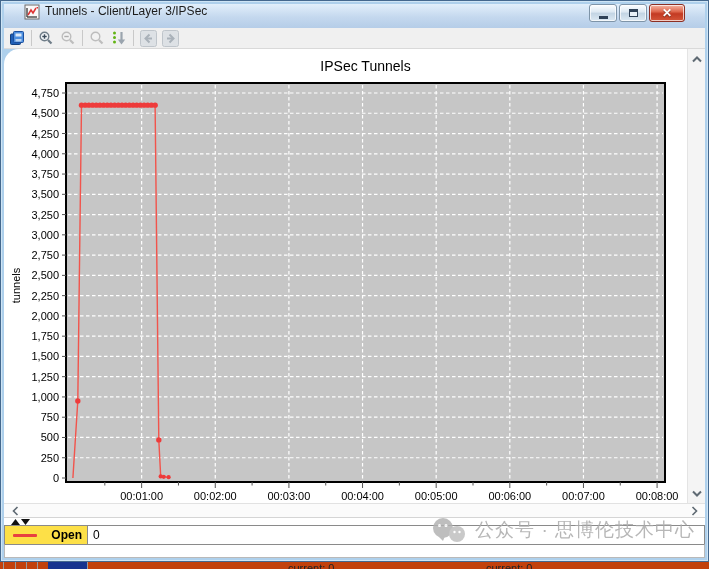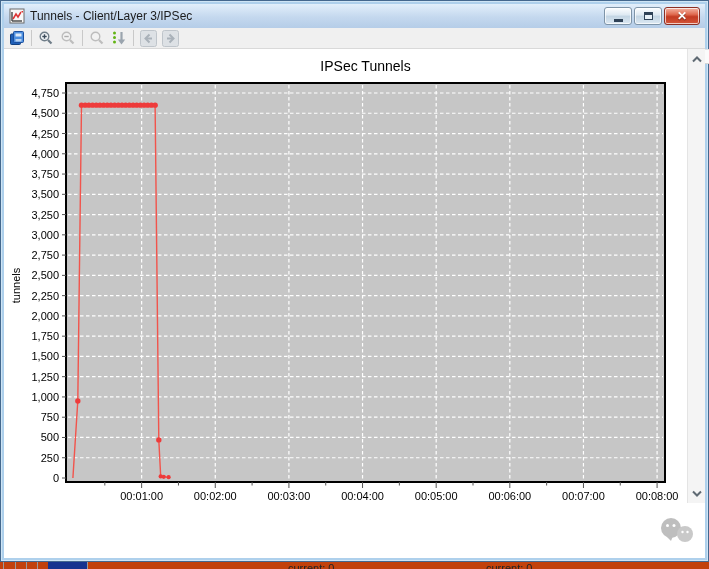--- a/index.html
+++ b/index.html
@@ -13,21 +13,21 @@
   .bg-strip .sel-cell { position:absolute; left:48px; top:0; width:39px; height:7px; background:#16338f; }
   .bg-strip .bg-text { position:absolute; top:0px; font-size:11px; color:#222; white-space:nowrap; }
 
   
   .window { position:absolute; left:0; top:0; width:709px; height:562px;
             background:#aed0ec; border:1px solid #44688e; padding:3px;
             box-shadow: inset 0 0 0 1px #cfe5f5; }
   .win-inner { width:100%; height:100%; display:flex; flex-direction:column; }
 
   
-  .titlebar { height:24px; display:flex; align-items:center; padding:0 5px;
+  .titlebar { height:24px; display:flex; align-items:flex-start; padding:0 20px;
               background:linear-gradient(#e2effb, #c4d8ee 55%, #b5cde8); }
   .win-icon { width:16px; height:16px; margin-right:5px; flex:0 0 auto; }
   .title-text { font-size:12px; color:#1c1c1c; flex:1 1 auto; white-space:nowrap;
                 overflow:hidden; }
   .win-btns { display:flex; gap:2px; }
   .cap-btn { height:18px; border-radius:3px; border:1px solid #7e94a8;
              display:flex; align-items:center; justify-content:center;
              background:linear-gradient(#fdfeff, #dce8f2 45%, #c2d4e3 50%, #dce9f3);
              box-shadow: inset 0 0 0 1px rgba(255,255,255,.7); }
   .cap-btn.minimize, .cap-btn.maximize { width:28px; }
@@ -39,21 +39,21 @@
   .glyph-close { color:#fff; font-size:12px; font-weight:bold; line-height:1;
                  text-shadow:0 1px 1px rgba(0,0,0,.45); }
 
   
   .toolbar { height:21px; background:#f0f0f0; border-bottom:1px solid #d9d9d9;
              display:flex; align-items:center; padding:0 3px; gap:2px; }
   .tool-btn { width:20px; height:18px; display:flex; align-items:center; justify-content:center; }
   .tool-sep { width:1px; height:16px; background:#c9c9c9; margin:0 2px; }
 
   
-  .client { flex:1 1 auto; background:#fff; position:relative; display:flex; flex-direction:row; }
+  .client { flex:1 1 auto; background:#fff; position:relative; display:flex; flex-direction:column;border-radius:15px; }
   .chart-zone { height:454px; display:flex; }
   .chart-region { width:683px; height:454px; position:relative; }
   .vscroll { width:18px; height:454px; background:#f4f4f4; border-left:1px solid #e4e4e4;
              display:flex; flex-direction:column; justify-content:space-between; align-items:center;
              padding:4px 0; }
   .hscroll { height:15px; background:#fbfbfb; border-top:1px solid #e2e2e2; border-bottom:1px solid #d5d5d5;
              display:flex; align-items:center; justify-content:space-between; padding:0 5px; }
   .scroll-arrow { width:12px; height:12px; display:flex; align-items:center; justify-content:center; }
 
   .splitter { height:7px; display:flex; align-items:center; padding-left:7px; gap:1px; background:#fff; }
@@ -349,17 +349,18 @@
     <div class="watermark">
       <svg width="36" height="26" viewBox="0 0 36 26">
         <circle cx="12" cy="11" r="10" fill="#b3b3b3"></circle>
         <circle cx="8.5" cy="8.5" r="1.5" fill="#fff"></circle>
         <circle cx="15" cy="8.5" r="1.5" fill="#fff"></circle>
         <circle cx="26" cy="17" r="8" fill="#c0c0c0"></circle>
         <circle cx="23.5" cy="15" r="1.2" fill="#fff"></circle>
         <circle cx="28.5" cy="15" r="1.2" fill="#fff"></circle>
         <polygon points="8,20 12,24 14,19" fill="#b3b3b3"></polygon>
       </svg>
+      <span class="watermark-text">公众号 · 思博伦技术中心</span>
     </div>
 
   </div>
  </div>
 </div>
 
 </body></html>

